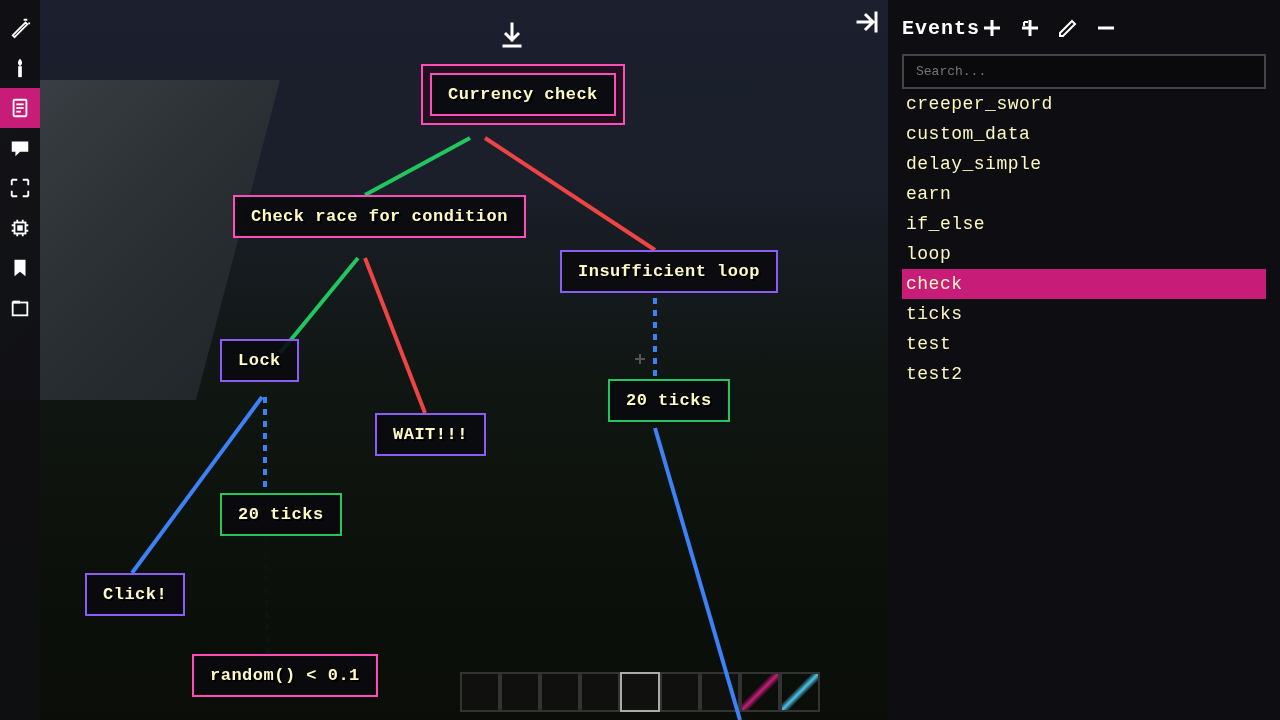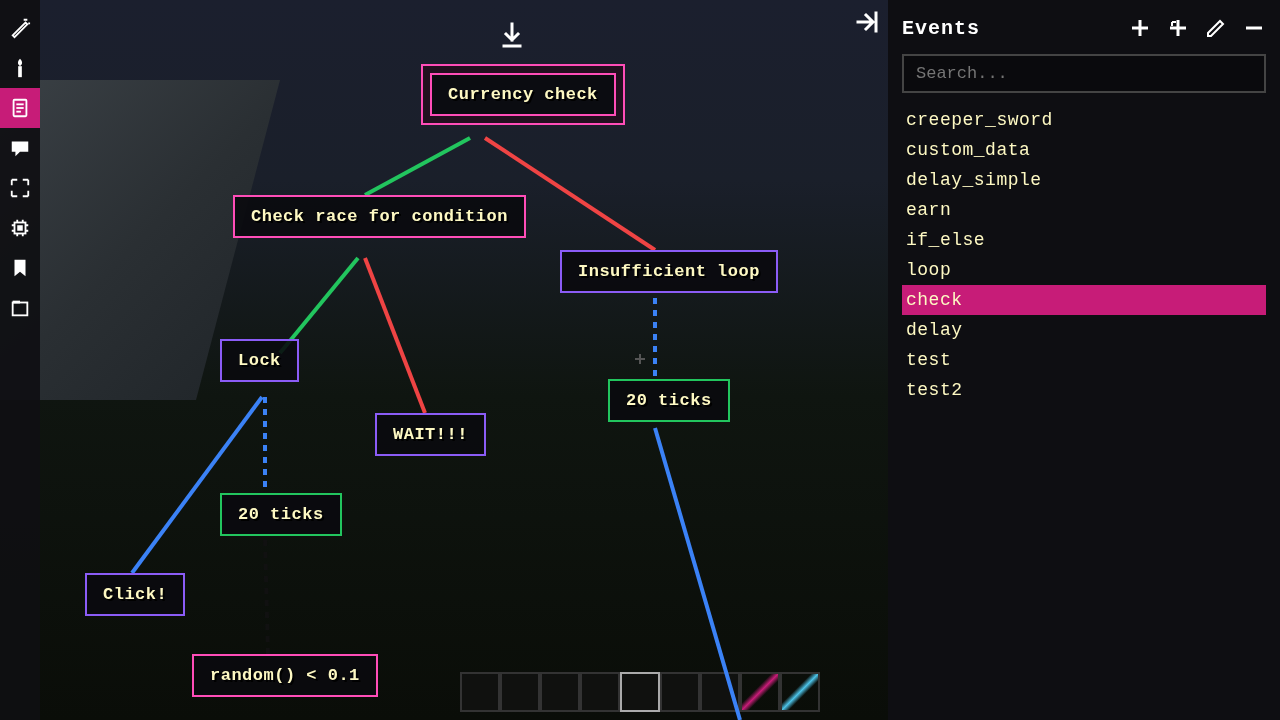--- a/index.html
+++ b/index.html
@@ -121,21 +121,21 @@
   top: 0;
   width: 392px;
   height: 720px;
   background: #0e0e12;
   z-index: 10;
   padding: 10px 14px;
 }
 .panel-header {
   display: flex;
   align-items: center;
-  justify-content: space-between;
+  justify-content: flex-start;
   height: 36px;
 }
 .panel-title {
   font-size: 20px;
   font-weight: bold;
   font-family: 'Courier New', monospace;
   letter-spacing: 1px;
 }
 .panel-actions {
   display: flex;
@@ -149,24 +149,24 @@
   align-items: center;
   justify-content: center;
 }
 
 .search-box {
   width: 100%;
   background: #0a0a0d;
   border: 2px solid #444;
   color: #888;
   padding: 8px 12px;
-  font-size: 17px;
+  font-size: 13px;
   font-family: 'Courier New', monospace;
   margin-top: 8px;
-  margin-bottom: 12px;
+  margin-bottom: 0;
 }
 
 .event-list {
   display: flex;
   flex-direction: column;
 }
 .event-item {
   padding: 5px 4px;
   font-size: 18px;
   font-family: 'Courier New', monospace;
@@ -344,21 +344,21 @@
   </div>
   <input class="search-box" type="text" placeholder="Search..." style="">
   <div class="event-list">
     <div class="event-item">creeper_sword</div>
     <div class="event-item">custom_data</div>
     <div class="event-item">delay_simple</div>
     <div class="event-item">earn</div>
     <div class="event-item">if_else</div>
     <div class="event-item">loop</div>
     <div class="event-item selected">check</div>
-    <div class="event-item">delay</div>
+    <div class="event-item">ticks</div>
     <div class="event-item">test</div>
     <div class="event-item">test2</div>
   </div>
 </div>
 
 <div class="hotbar">
   <div class="hotbar-slot"></div>
   <div class="hotbar-slot"></div>
   <div class="hotbar-slot"></div>
   <div class="hotbar-slot"></div>

